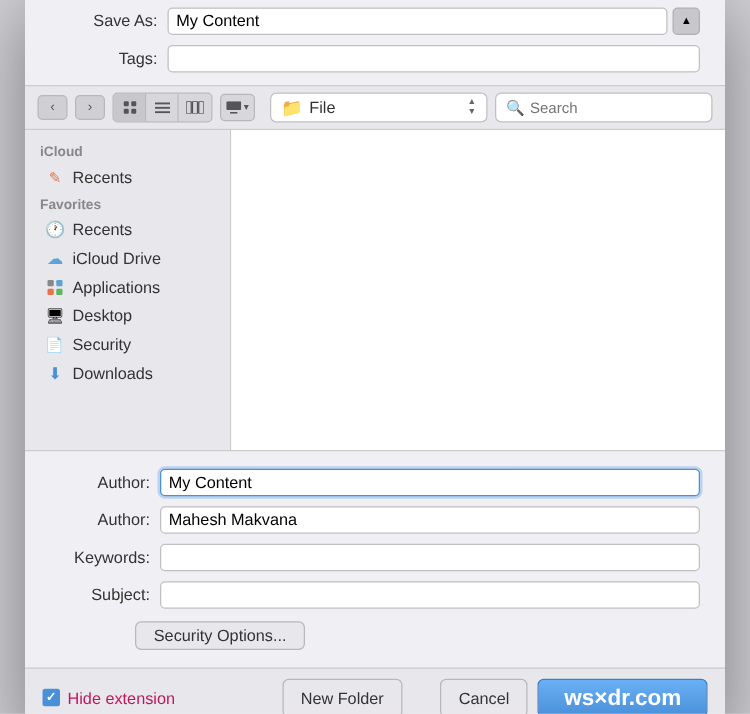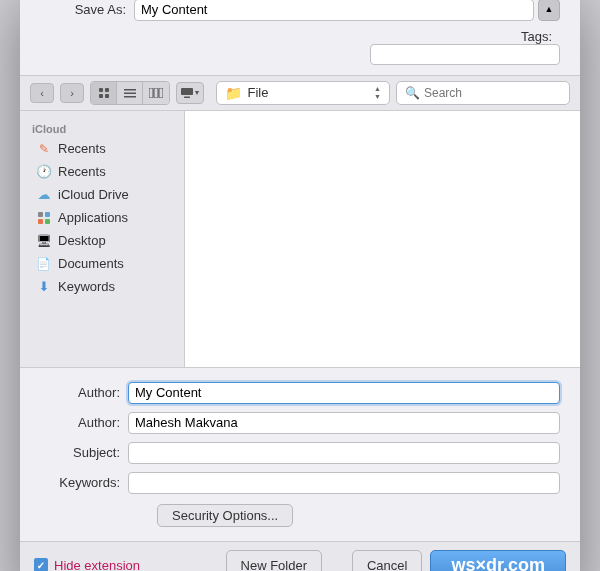--- a/index.html
+++ b/index.html
@@ -71,22 +71,21 @@
       border-radius: 4px;
       margin-left: 4px;
       display: flex;
       align-items: center;
       justify-content: center;
       cursor: pointer;
     }
 
     .tags-row {
       display: flex;
-      align-items: flex-end;
-      flex-direction: column;
+      align-items: center;
     }
 
     .tags-input {
       flex: 1;
       height: 22px;
       border: 1px solid #c0bfc4;
       border-radius: 4px;
       padding: 2px 6px;
       font-size: 13px;
       background: white;
@@ -295,21 +294,21 @@
     }
 
     .security-btn {
       background: #e8e7ec;
       border: 1px solid #b8b7bc;
       border-radius: 5px;
       padding: 3px 14px;
       font-size: 13px;
       cursor: pointer;
       color: #333;
-      margin-left: 117px;
+      margin-left: 68px;
       margin-top: 2px;
       margin-bottom: 4px;
     }
 
     
     .bottom-bar {
       background: #e8e7ec;
       border-top: 1px solid #ccc;
       display: flex;
       align-items: center;
@@ -465,20 +464,21 @@
 
   <div class="main-area">
     <div class="sidebar">
 
       <div class="sidebar-section-label">iCloud</div>
       <div class="sidebar-item">
         <span class="sidebar-item-icon icon-textedit">✎</span>
         <span class="sidebar-item-label">Recents</span>
       </div>
 
+      <div class="sidebar-section-label">Favorites</div>
       <div class="sidebar-item">
         <span class="sidebar-item-icon" style="color:#888; font-size:13px;">🕐</span>
         <span class="sidebar-item-label">Recents</span>
       </div>
       <div class="sidebar-item">
         <span class="sidebar-item-icon" style="color:#5ba4d5; font-size:13px;">☁</span>
         <span class="sidebar-item-label">iCloud Drive</span>
       </div>
       <div class="sidebar-item">
         <span class="sidebar-item-icon" style="font-size:12px; color:#777;">
@@ -490,46 +490,46 @@
           </svg>
         </span>
         <span class="sidebar-item-label">Applications</span>
       </div>
       <div class="sidebar-item">
         <span class="sidebar-item-icon" style="font-size:12px;">🖥</span>
         <span class="sidebar-item-label">Desktop</span>
       </div>
       <div class="sidebar-item">
         <span class="sidebar-item-icon" style="font-size:12px;">📄</span>
-        <span class="sidebar-item-label">Documents</span>
+        <span class="sidebar-item-label">Security</span>
       </div>
       <div class="sidebar-item">
         <span class="sidebar-item-icon icon-downloads">⬇</span>
-        <span class="sidebar-item-label">Keywords</span>
+        <span class="sidebar-item-label">Downloads</span>
       </div>
 
     </div>
     <div class="content-area"></div>
   </div>
 
   <div class="form-section">
     <div class="form-row">
       <label class="form-label">Author:</label>
       <input class="form-input focused" type="text" value="My Content" style="">
     </div>
     <div class="form-row">
       <label class="form-label">Author:</label>
       <input class="form-input" type="text" value="Mahesh Makvana" style="">
     </div>
     <div class="form-row">
+      <label class="form-label">Keywords:</label>
+      <input class="form-input" type="text" style="">
+    </div>
+    <div class="form-row">
       <label class="form-label">Subject:</label>
-      <input class="form-input" type="text" style="">
-    </div>
-    <div class="form-row">
-      <label class="form-label">Keywords:</label>
       <input class="form-input" type="text" style="">
     </div>
     <div>
       <button class="security-btn">Security Options...</button>
     </div>
   </div>
 
   <div class="bottom-bar">
     <div class="hide-extension">
       <div class="checkbox">

